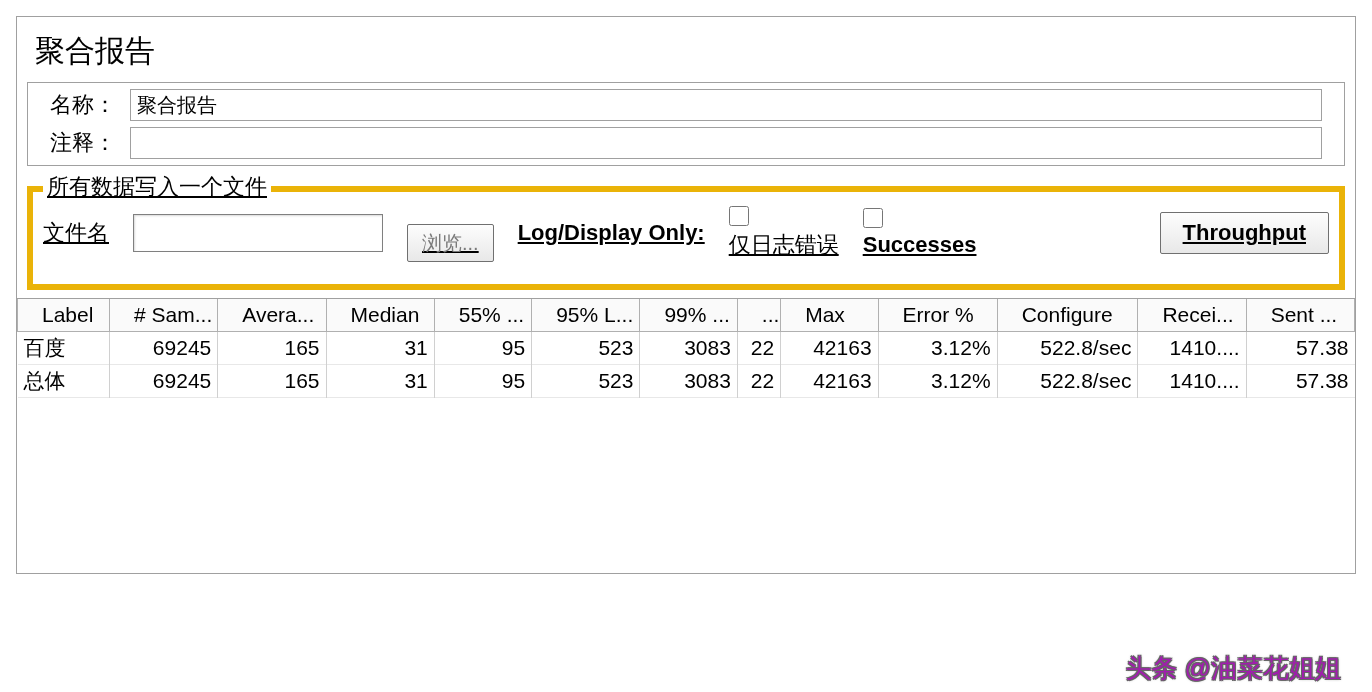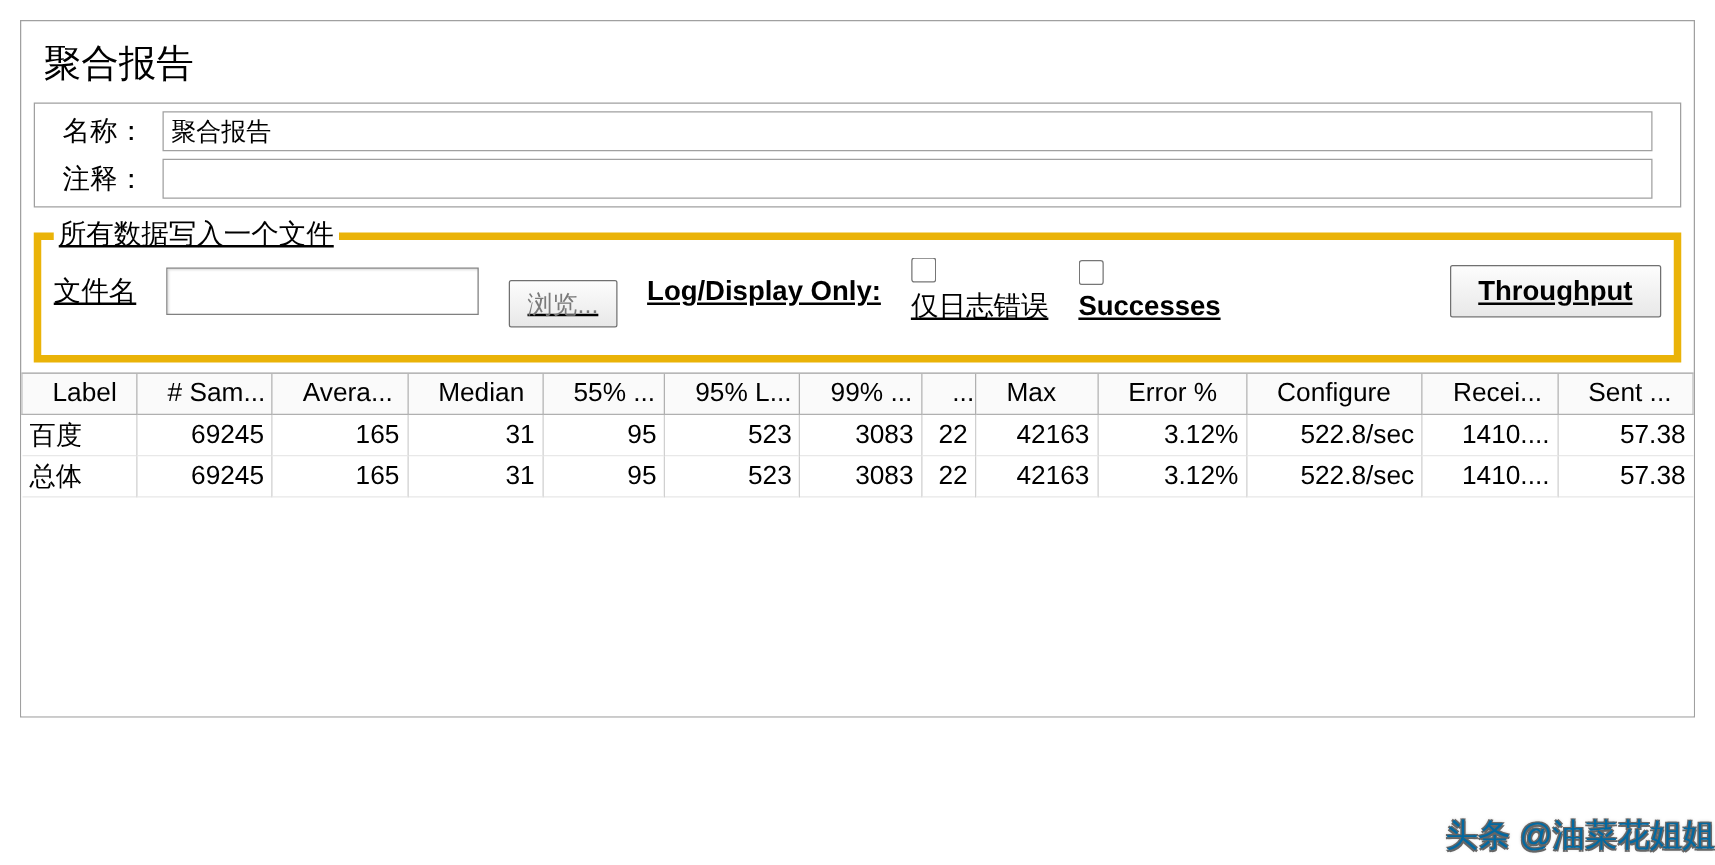--- a/index.html
+++ b/index.html
@@ -151,24 +151,24 @@
       text-align: right;
       overflow: hidden;
       white-space: nowrap;
       text-overflow: clip;
     }
     td:first-child { text-align: left; border-left: none; }
     td:last-child { border-right: none; }
     tr.data-row { border-bottom: 1px solid #e8e8e8; }
     .watermark {
       position: absolute;
-      right: 0;
+      right: 31px;
       bottom: 6px;
       font-size: 26px;
-      color: #0369a1;
+      color: #a21caf;
       text-shadow: -1px -1px 0 #666, 1px -1px 0 #666, -1px 1px 0 #666, 1px 1px 0 #666, 0 0 3px rgba(0,0,0,0.5);
       font-family: "Microsoft YaHei", sans-serif;
     }
   </style>
 </head>
 <body>
 
 <div class="panel">
   <div class="page-title">聚合报告</div>
 

